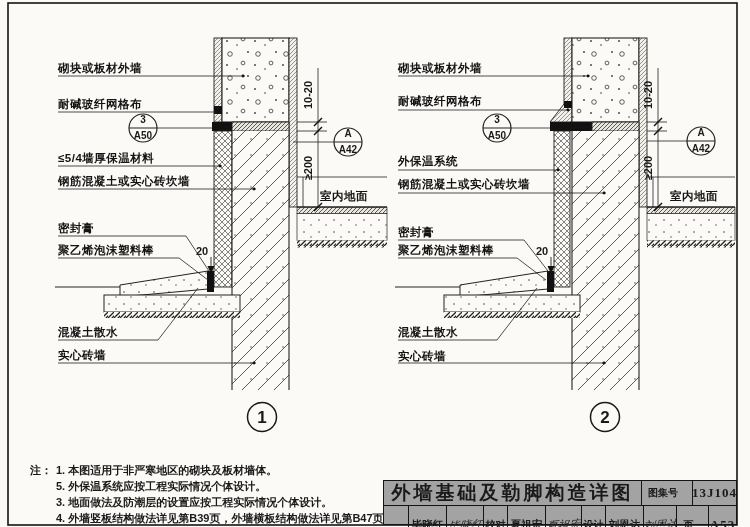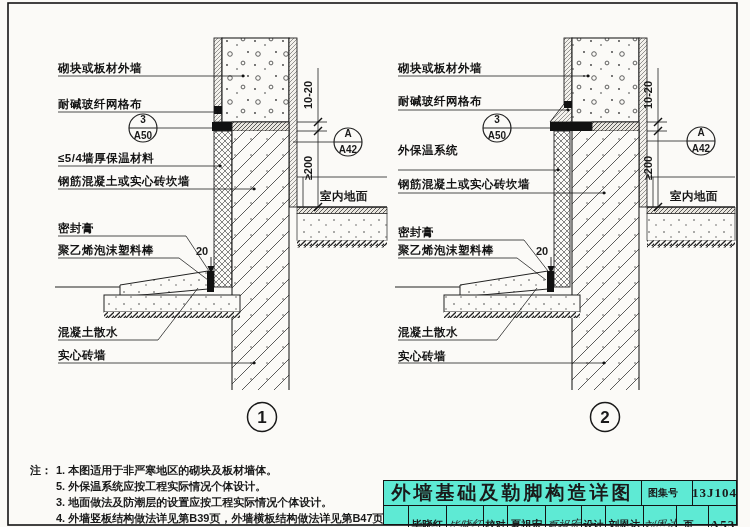--- a/index.html
+++ b/index.html
@@ -17,21 +17,21 @@
     position:absolute; font-size:11px; font-weight:600; white-space:nowrap;
     transform:translate(-50%,-50%) rotate(-90deg);
   }
   .dim-h { position:absolute; font-size:11px; font-weight:700; white-space:nowrap; }
   .circ-num { position:absolute; width:30px; text-align:center; font-size:17px; font-weight:700; }
   #notes { position:absolute; left:30px; top:462px; font-size:11px; font-weight:600; line-height:16px; }
   #notes .note-items { margin-left:26px; }
   #notes .note-prefix { position:absolute; left:0; top:0; }
   #titleblock {
     position:absolute; left:383px; top:480px; width:354px; height:45px;
-    border:1.6px solid #141414; box-sizing:border-box; background:#5eead4; display:flex; flex-direction:column;
+    border:1.6px solid #141414; box-sizing:border-box; background:#a3a3a3; display:flex; flex-direction:column;
   }
   .tb-row { display:flex; flex-direction:row; box-sizing:border-box; }
   .tb-row1 { height:25px; border-bottom:1px solid #141414; }
   .tb-row2 { flex:1; }
   .tb-cell {
     box-sizing:border-box; border-left:1px solid #141414; display:flex;
     align-items:center; justify-content:center; overflow:hidden; white-space:nowrap;
   }
   .tb-cell:first-child { border-left:none; }
   .tb-title { font-size:19px; font-weight:700; letter-spacing:3px; }
@@ -236,21 +236,21 @@
   <div class="ref-t" style="left:129px; top:129.5px;">A50</div>
   <div class="ref-t" style="left:334px; top:128px;">A</div>
   <div class="ref-t" style="left:334px; top:143.5px;">A42</div>
   <div class="dim-v" style="left:308px; top:95px;">10-20</div>
   <div class="dim-v" style="left:308px; top:168px;">≥200</div>
   <div class="dim-h" style="left:196px; top:245px;">20</div>
   <div class="circ-num" style="left:247px; top:408px;">1</div>
 
   <div class="lbl" style="left:398px; top:62px;">砌块或板材外墙</div>
   <div class="lbl" style="left:398px; top:95px;">耐碱玻纤网格布</div>
-  <div class="lbl" style="left:398px; top:144px;">外保温系统</div>
+  <div class="lbl" style="left:398px; top:155px;">外保温系统</div>
   <div class="lbl" style="left:398px; top:178px;">钢筋混凝土或实心砖坎墙</div>
   <div class="lbl" style="left:398px; top:226px;">密封膏</div>
   <div class="lbl" style="left:398px; top:244px;">聚乙烯泡沫塑料棒</div>
   <div class="lbl" style="left:398px; top:326px;">混凝土散水</div>
   <div class="lbl" style="left:398px; top:350px;">实心砖墙</div>
   <div class="lbl" style="left:670px; top:190px;">室内地面</div>
   <div class="ref-t" style="left:483px; top:114px;">3</div>
   <div class="ref-t" style="left:483px; top:129.5px;">A50</div>
   <div class="ref-t" style="left:687px; top:127px;">A</div>
   <div class="ref-t" style="left:687px; top:142.5px;">A42</div>

